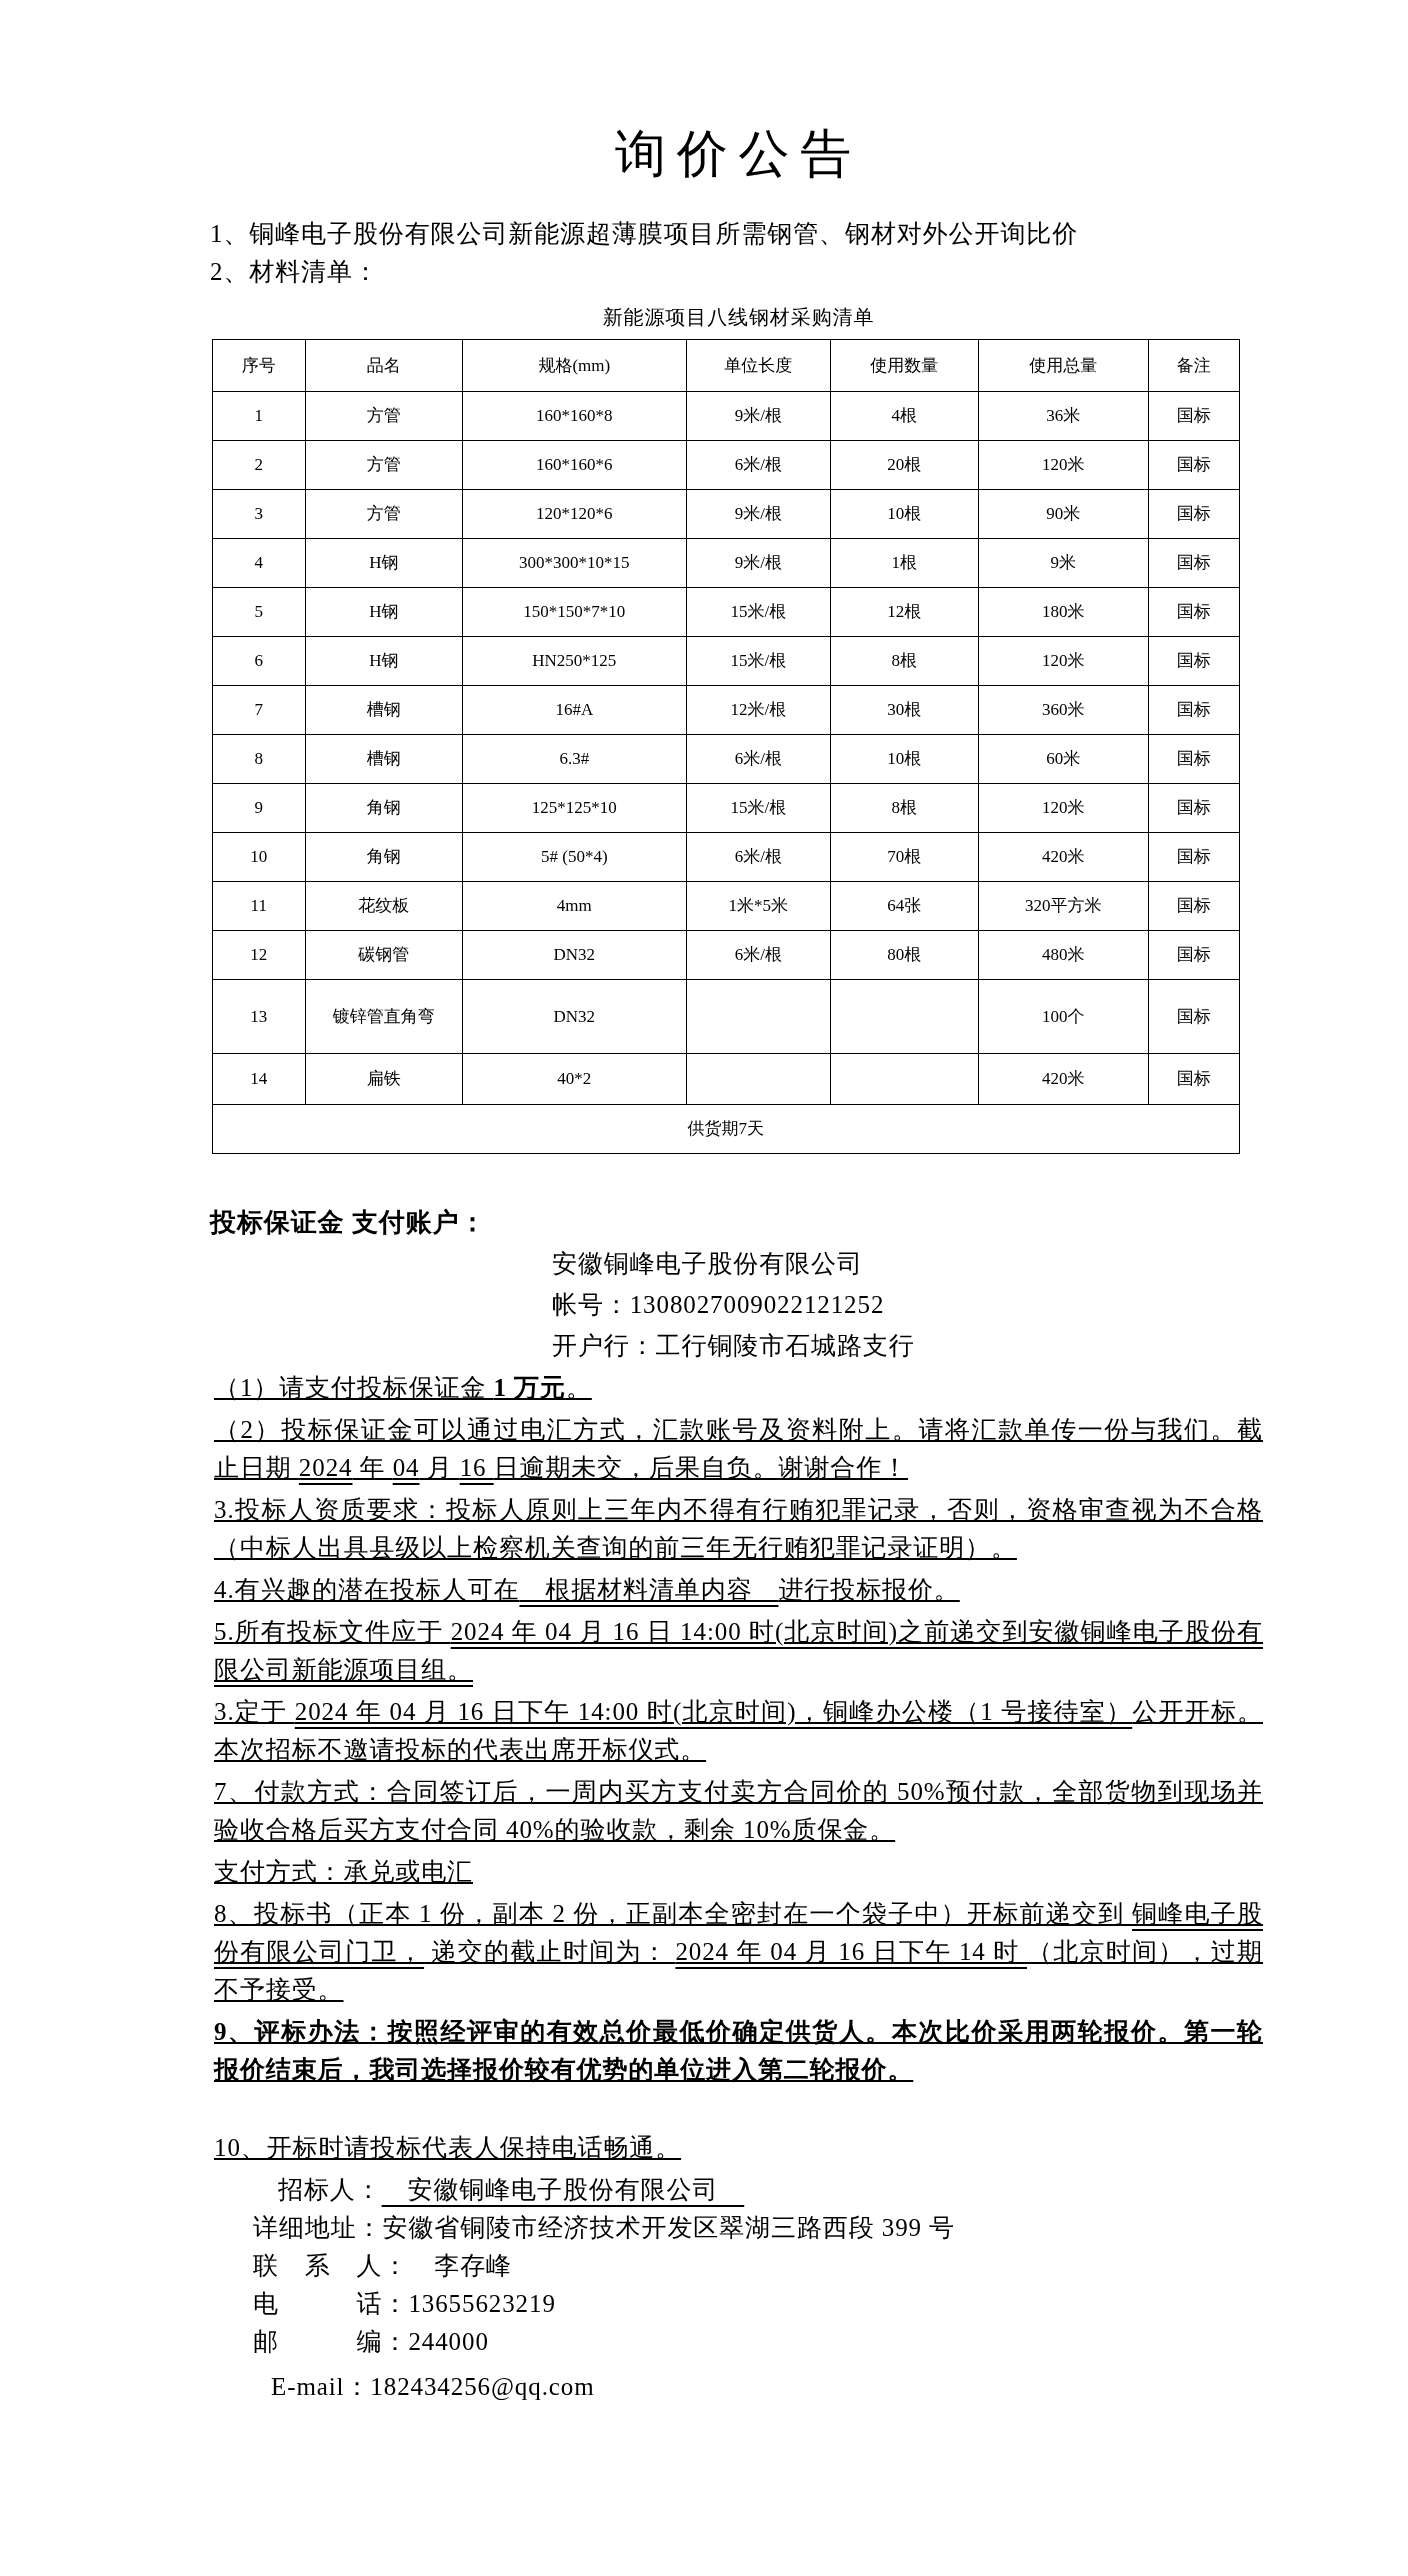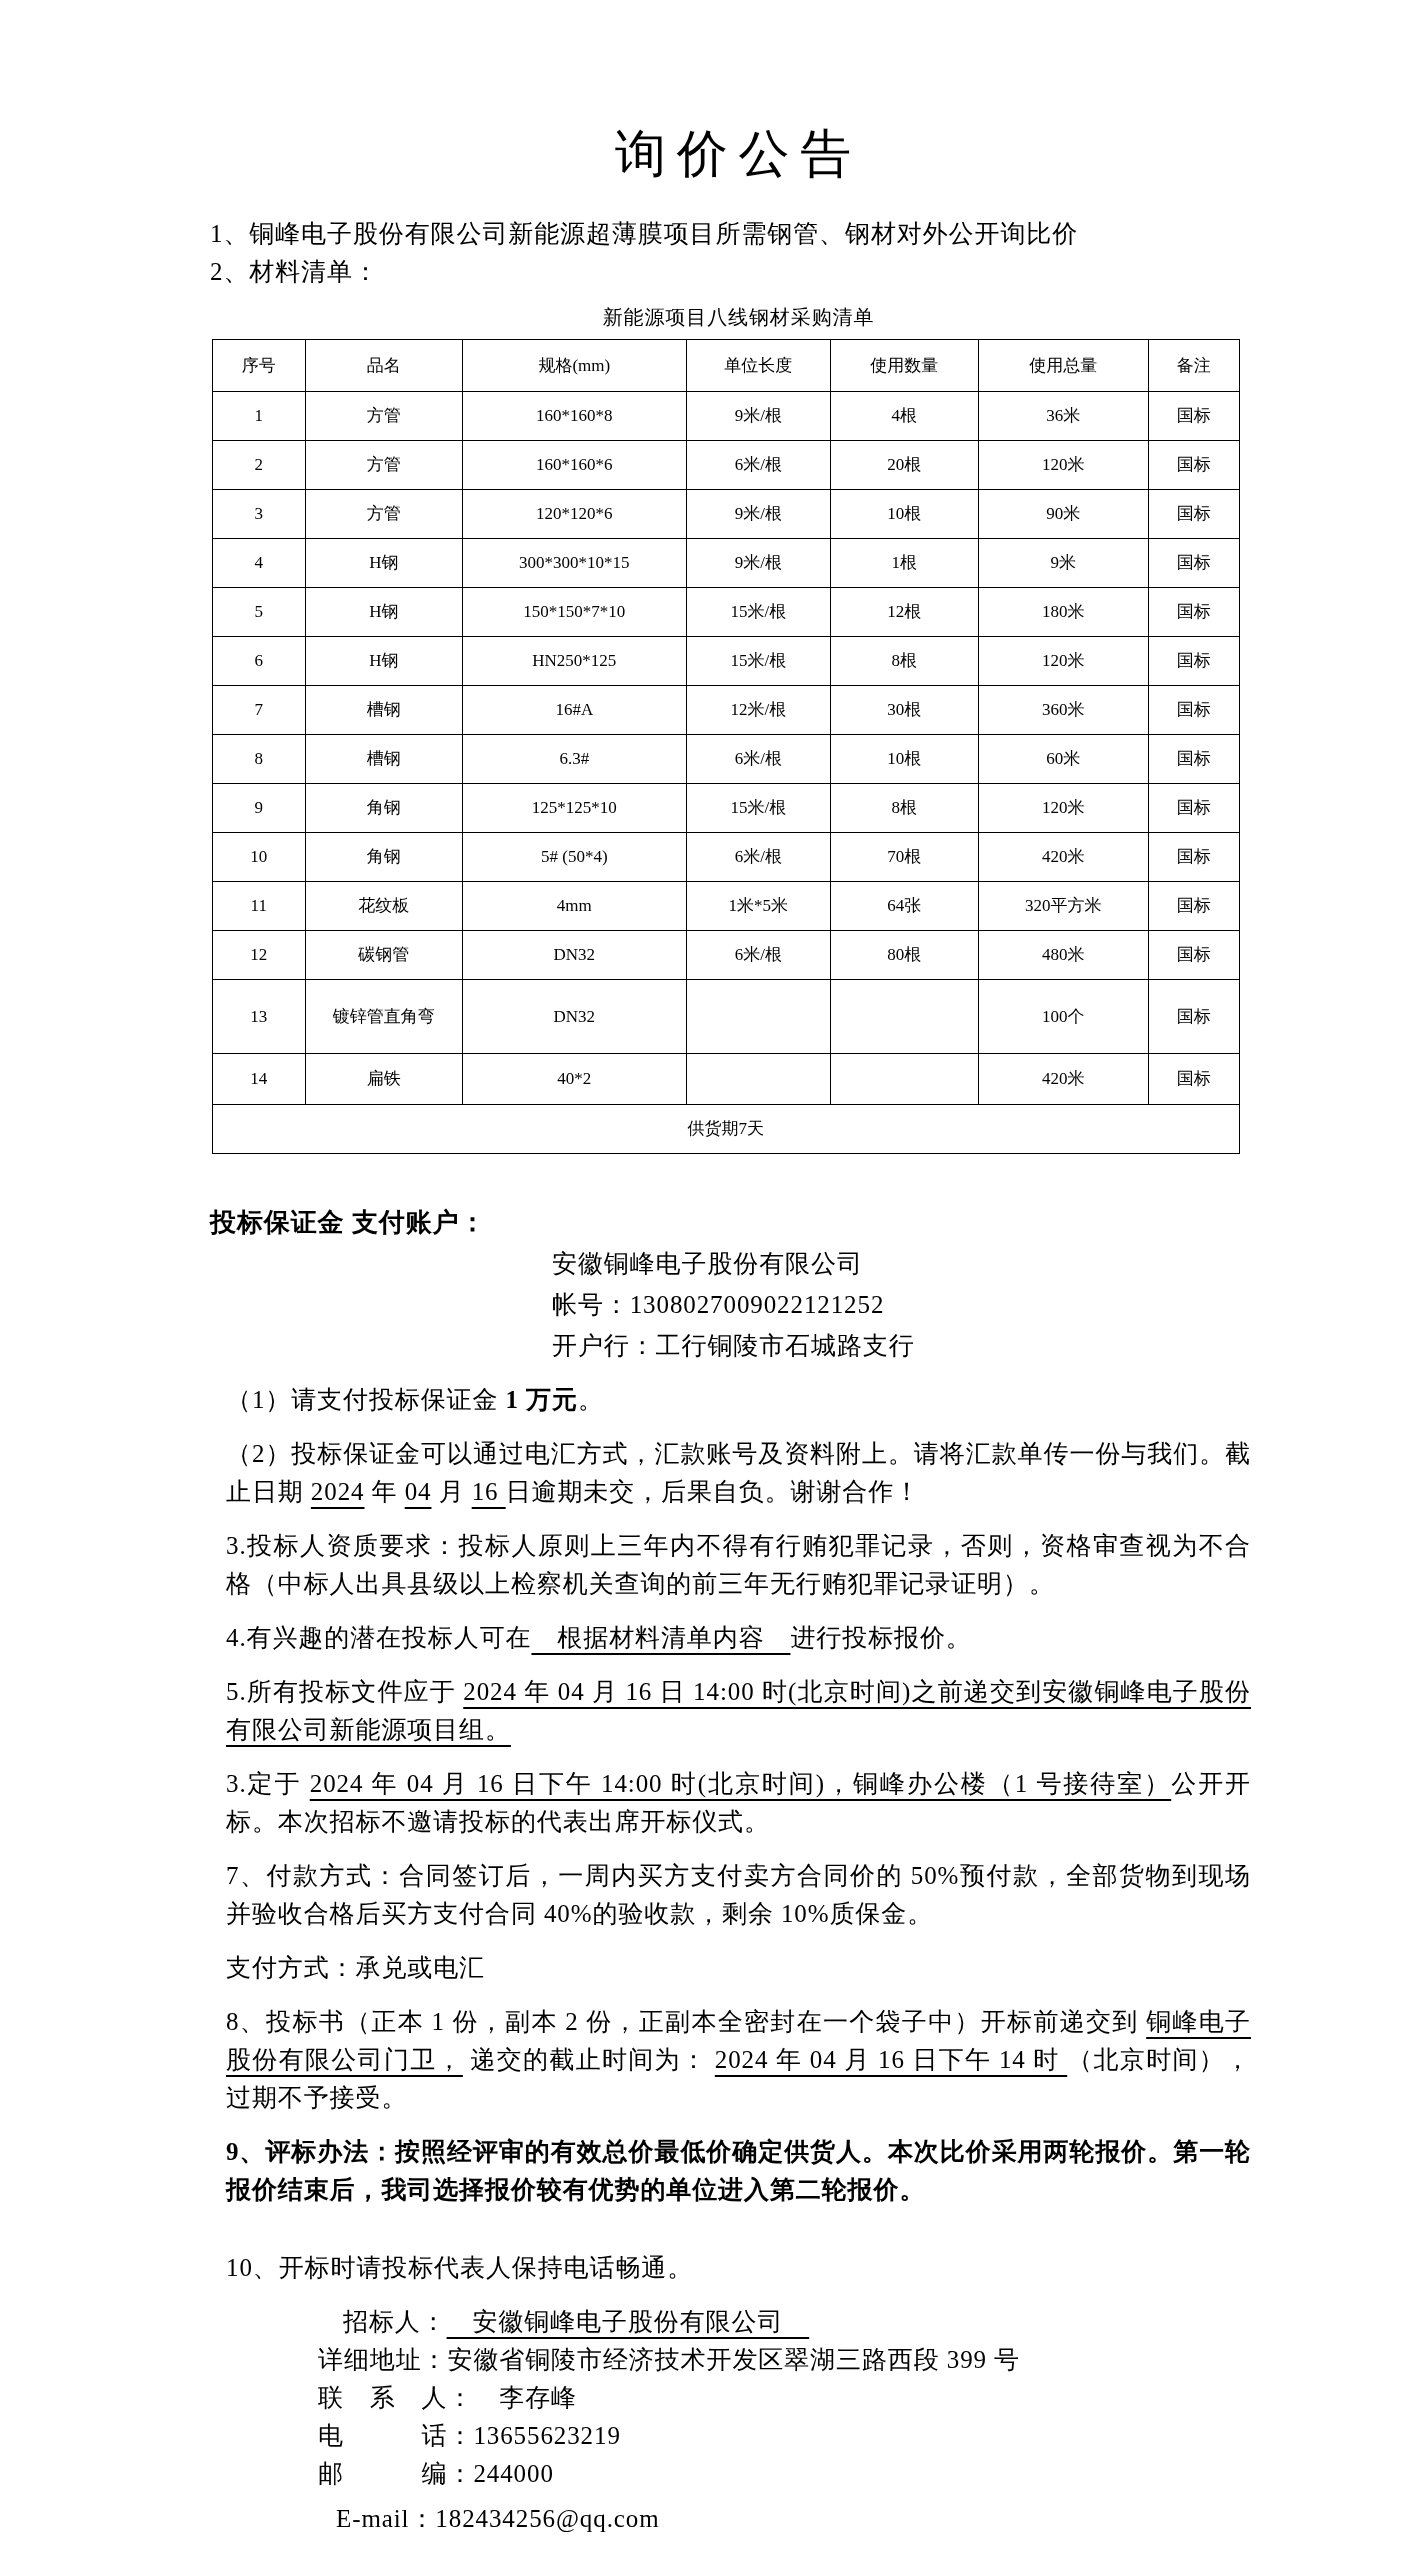--- a/index.html
+++ b/index.html
@@ -24,26 +24,26 @@
     font-weight:normal;padding:0 3.6px;height:48px;letter-spacing:0;
     overflow:hidden;white-space:nowrap;
   }
   table.materials thead th{height:51px;}
   table.materials tbody tr:nth-of-type(13) td{height:73px;}
   table.materials tbody tr:nth-of-type(14) td{height:50px;}
   table.materials tfoot td{height:48px;}
   .sec-heading{font-weight:bold;margin:49px 0 0 0;font-size:26px;}
   .bank-block{margin-left:342px;}
   .bank-block p{margin:2.7px 0;}
-  .clauses p{margin:16px;text-align:justify;}
+  .clauses p{margin:4px;text-align:justify;text-decoration:underline;}
   .u{text-decoration:underline;text-underline-offset:7px;text-decoration-thickness:1.8px;}
   .b{font-weight:bold;}
   p.bold-clause{font-weight:bold;}
   p.gap-top{margin-top:40px;}
-  .contact{margin-left:108px;}
+  .contact{margin-left:43px;}
   .contact p{margin:0;}
   .contact .bidder-line{margin-left:25px;}
   .contact .email-line{margin-top:7px;margin-left:18px;}
 </style>
 </head>
 <body>
 
 <div class="page">
 
   <h1 class="doc-title">询价公告</h1>

